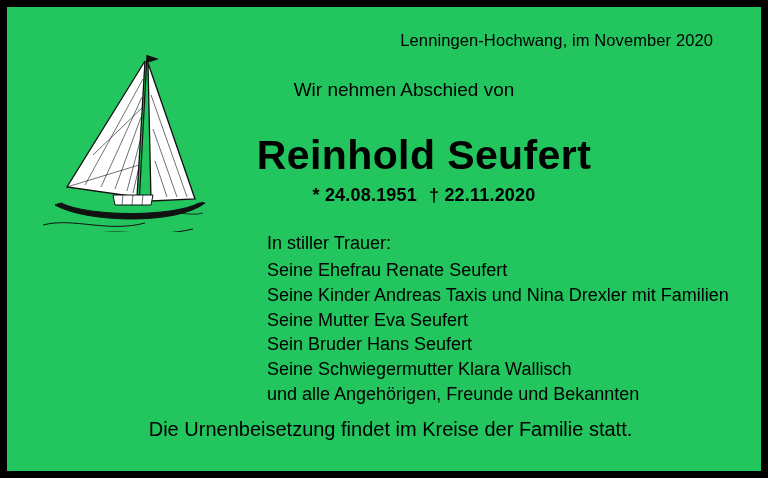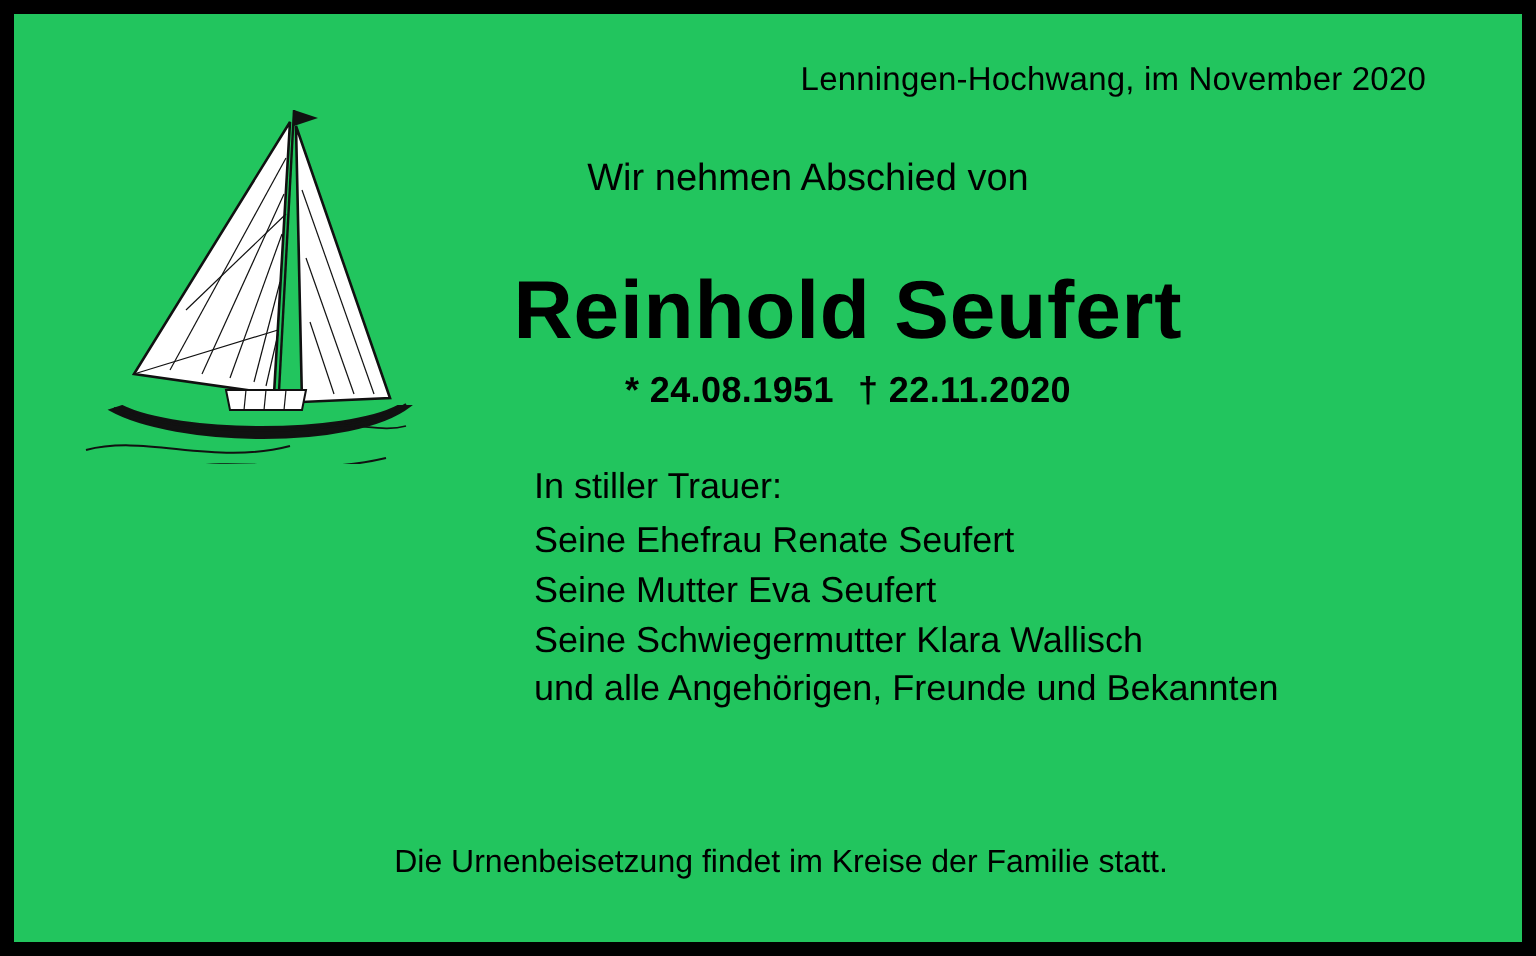--- a/index.html
+++ b/index.html
@@ -92,21 +92,21 @@
     white-space: nowrap;
   }
   .closing {
     position: absolute;
     bottom: 30px;
     left: 0;
     width: 100%;
     text-align: center;
     padding-left: 13px;
     box-sizing: border-box;
-    font-size: 16px;
+    font-size: 20px;
   }
   .boat {
     position: absolute;
     top: 30px;
     left: 20px;
     width: 190px;
     height: 195px;
   }
   .boat svg {
     display: block;
@@ -166,21 +166,23 @@
 
     <div class="name">Reinhold Seufert</div>
 
     <div class="dates">
       <span>* 24.08.1951</span><span class="gap"></span><span>† 22.11.2020</span>
     </div>
 
     <div class="mourners">
       <div class="intro">In stiller Trauer:</div>
       <div class="line">Seine Ehefrau Renate Seufert</div>
+      <div class="line">Seine Kinder Andreas Taxis und Nina Drexler mit Familien</div>
       <div class="line">Seine Mutter Eva Seufert</div>
+      <div class="line">Sein Bruder Hans Seufert</div>
       <div class="line">Seine Schwiegermutter Klara Wallisch</div>
       <div class="line">und alle Angehörigen, Freunde und Bekannten</div>
     </div>
 
     <div class="closing">Die Urnenbeisetzung findet im Kreise der Familie statt.</div>
 
   </div>
 </div>
 
 </body></html>

